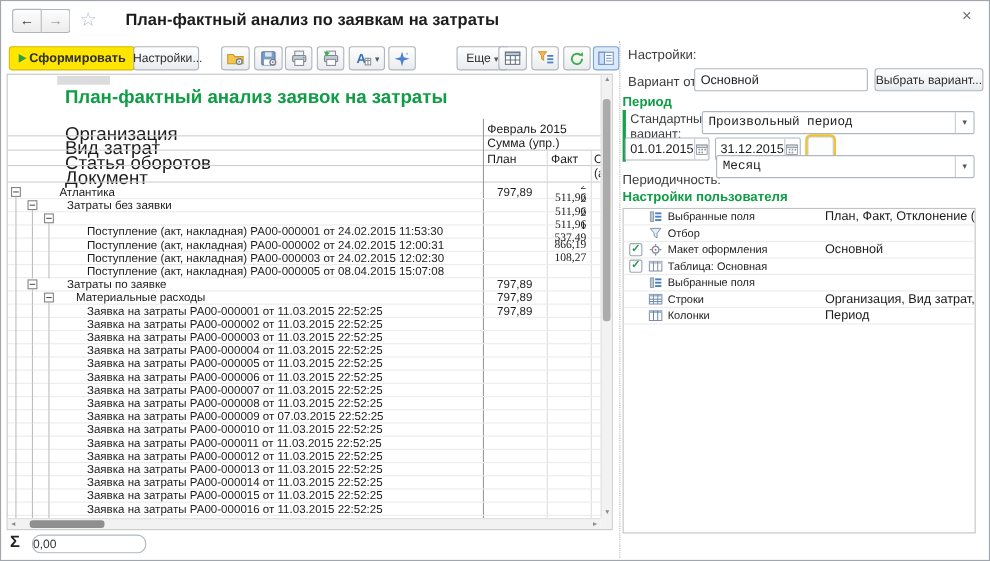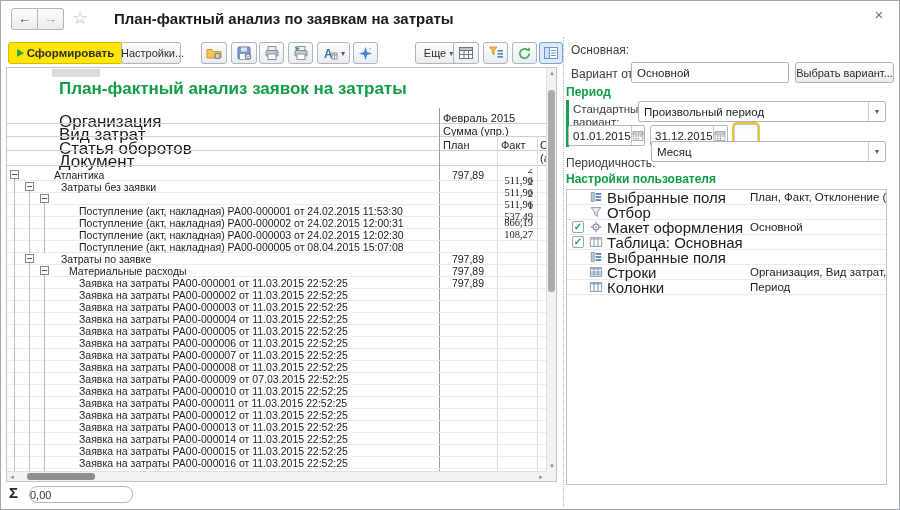--- a/index.html
+++ b/index.html
@@ -69,36 +69,36 @@
   .sigma { position:absolute; left:8px; top:483px; font-size:15px; font-weight:bold; color:#222; }
   .sum-input { position:absolute; left:28px; top:485px; width:104px; height:17px; border:1px solid #aeb7bf; border-radius:8px; font-size:11px; text-align:left; padding-right:8px; color:#333; font-family:"Liberation Sans",sans-serif; }
 
   
   .divider { position:absolute; left:562px; top:36px; height:470px; border-left:1px dotted #b5b5b5; }
   .plabel { position:absolute; font-size:12px; color:#3d3d3d; white-space:nowrap; }
   .ghead { position:absolute; font-size:12px; font-weight:bold; color:#0f9d46; white-space:nowrap; }
   .pinput { position:absolute; height:21px; border:1px solid #aeb7bf; border-radius:2px; font-size:11.5px; padding-left:5px; color:#1c1c1c; font-family:"Liberation Sans",sans-serif; background:#fff; }
   .pbtn { position:absolute; height:21px; border:1px solid #aeb4bb; border-radius:3px; background:linear-gradient(#fefefe,#e9ecef); font-size:11px; color:#2e2e2e; display:flex; align-items:center; justify-content:center; }
   .pdrop { position:absolute; height:21px; border:1px solid #aeb7bf; border-radius:2px; background:#fff; display:flex; align-items:center; }
-  .pdrop .val { flex:1; font-size:11.5px; padding-left:5px; color:#1c1c1c; white-space:nowrap; overflow:hidden; }
+  .pdrop .val { flex:1; font-size:11.5px; padding-left:5px; color:#1c1c1c; white-space:nowrap; overflow:hidden;font-family:Liberation Mono, monospace; }
   .pdrop .seg { width:17px; align-self:stretch; border-left:1px solid #c5cbd2; display:flex; align-items:center; justify-content:center; font-size:8px; color:#555; }
   .datefld { position:absolute; height:21px; border:1px solid #aeb7bf; border-radius:2px; background:#fff; display:flex; align-items:center; }
   .datefld .dval { flex:1; font-size:11.5px; padding-left:4px; color:#1c1c1c; }
   .datefld .cseg { width:18px; align-self:stretch; border-left:1px solid #c5cbd2; display:flex; align-items:center; justify-content:center; }
   .ellipsis-btn { position:absolute; left:733px; top:123px; width:24px; height:22px; border:1px solid #c9cdd2; border-radius:3px; background:#fdfdfd; box-shadow:0 0 0 2px #f0c42f; }
   .accent { position:absolute; left:565px; top:99px; width:3px; height:47px; background:#15a24c; }
 
   .us-table { position:absolute; left:565px; top:188px; width:321px; height:296px; border:1px solid #c3c3c3; background:#fff; }
   .us-row { display:flex; height:15px; align-items:center; border-bottom:1px solid #ebebeb; }
   .us-check { width:22px; flex:none; display:flex; align-items:center; justify-content:center; }
   .us-check .box { width:12px; height:12px; border:1px solid #9aa6b2; border-radius:2px; background:#fff; display:none; align-items:center; justify-content:center; }
   .us-check[data-check="on"] .box { display:flex; }
   .us-check .box b { color:#1f9e4e; font-size:10px; line-height:10px; }
   .us-ico { width:18px; flex:none; display:flex; align-items:center; }
-  .us-name { flex:1; font-size:15px; color:#1c1c1c; white-space:nowrap; overflow:hidden; }
+  .us-name { flex:1; font-size:10px; color:#1c1c1c; white-space:nowrap; overflow:hidden; }
   .us-val { width:136px; flex:none; font-size:11.5px; color:#1c1c1c; white-space:nowrap; overflow:hidden; }
 
   svg.ic { display:block; }
   .hidden-defs { position:absolute; width:0; height:0; overflow:hidden; }
 </style>
 </head>
 <body>
 
 <svg class="hidden-defs" aria-hidden="true">
     <defs>
@@ -613,21 +613,21 @@
       <span class="sarr" style="right:0; left:auto; top:2px; position:absolute">►</span>
     </div>
     <div class="corner"></div>
   </div>
 
   <div class="sigma">Σ</div>
   <input class="sum-input" readonly="" value="0,00" style="">
 
   <div class="divider"></div>
 
-  <div class="plabel" style="left:570px; top:42px">Основная:</div>
+  <div class="plabel" style="left:570px; top:42px">Настройки:</div>
   <div class="plabel" style="left:570px; top:66px">Вариант отчета:</div>
   <input class="pinput" style="left: 630px; top: 61px; width: 158px;" readonly="" value="Основной">
   <div class="pbtn" style="left:794px; top:61px; width:99px">Выбрать вариант...</div>
 
   <div class="ghead" style="left:565px; top:84px">Период</div>
   <div class="accent"></div>
   <div class="plabel" style="left:572px; top:102px; font-size:11.5px; line-height:13px">
     <span>Стандартный</span><br>
     <span>вариант:</span>
   </div>

